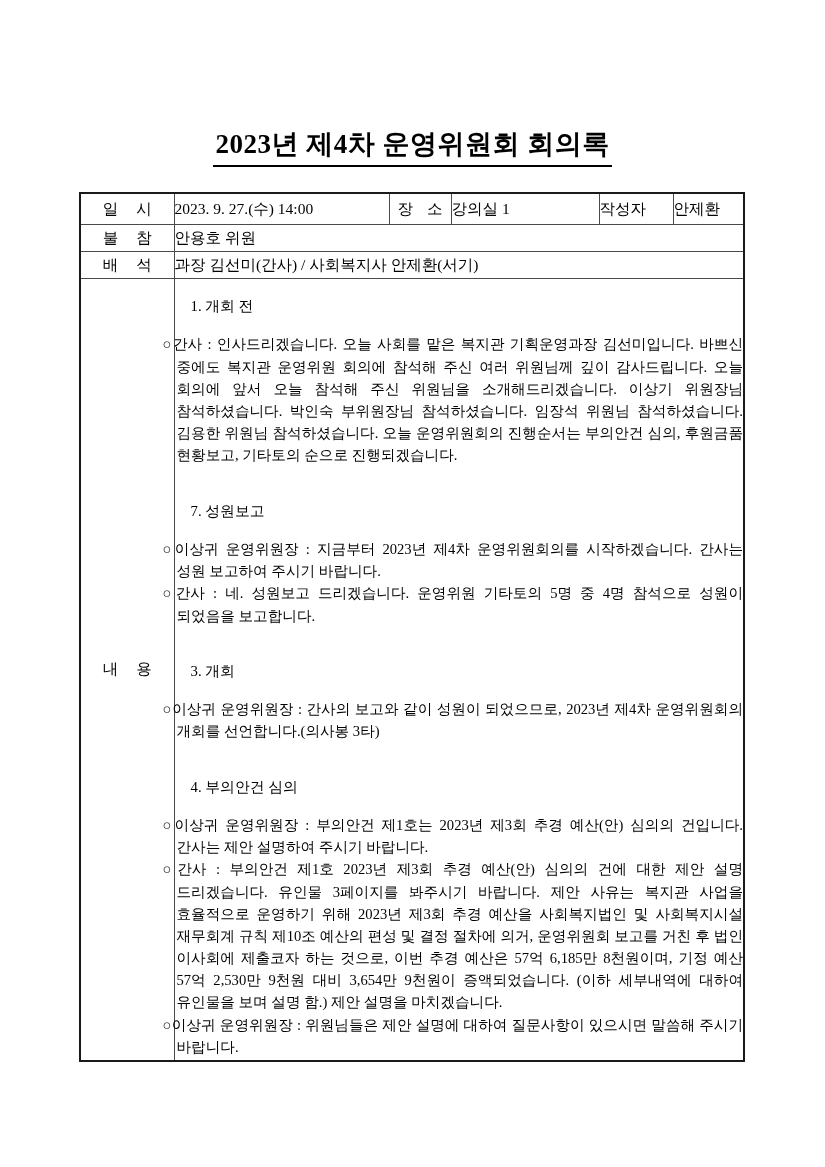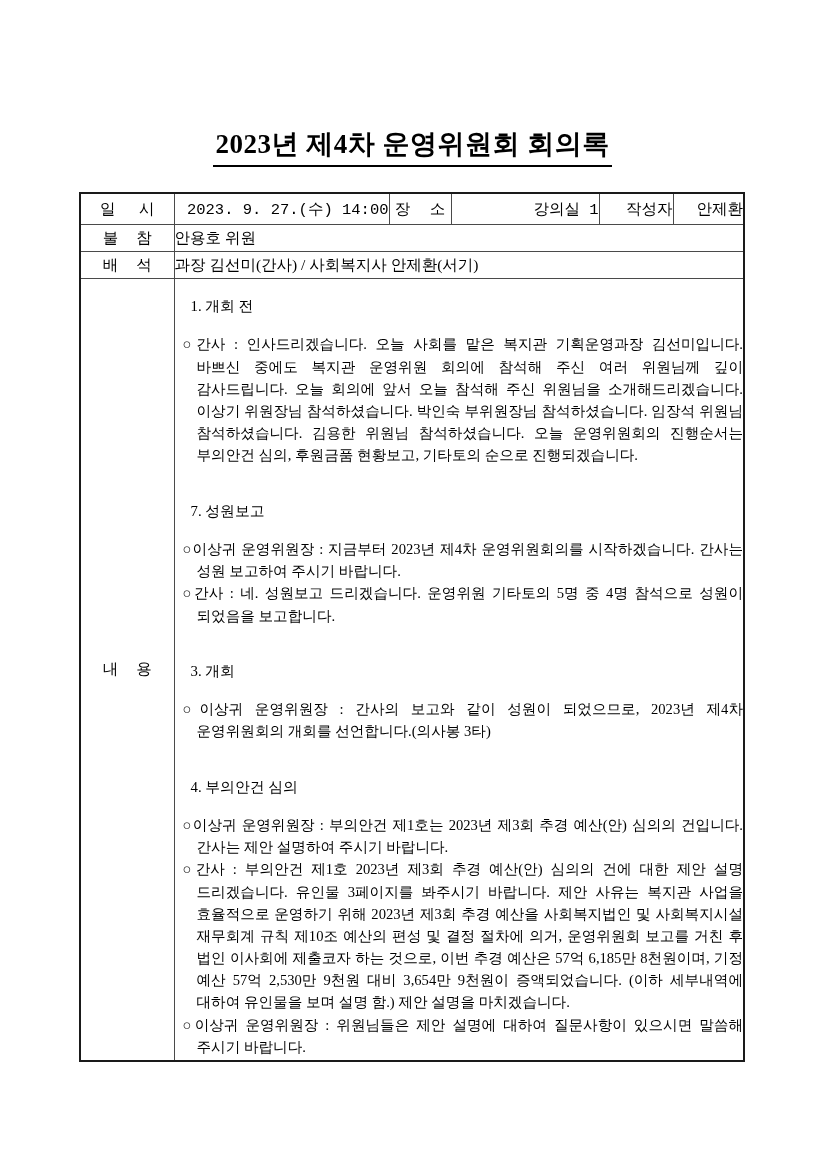--- a/index.html
+++ b/index.html
@@ -74,27 +74,27 @@
   .lbl-nospace {
     letter-spacing: 0.5px;
     text-indent: 0;
   }
   .val {
     padding: 4px 0 4px 9px;
     font-size: 15.5px;
     white-space: nowrap;
   }
   .val-center {
-    text-align: right;
+    text-align: left;
     padding: 4px 2px;
     font-size: 15.5px;
     white-space: nowrap;
   }
 
-  .r-datetime td { height: 30px; font-family: Liberation Mono, monospace; }
+  .r-datetime td { height: 30px; }
   .r-attendee td { height: 44px; }
   .r-absent td, .r-observer td, .r-agenda td { height: 26px; }
 
   
   .content-label {
     width: 94px;
     text-align: center;
     vertical-align: middle;
     font-size: 15.5px;
     letter-spacing: 7px;
@@ -118,21 +118,21 @@
 
   .para {
     margin: 0;
     padding-left: 14px;
     text-indent: -14px;
     text-align: justify;
     text-justify: inter-character;
     word-break: keep-all;
   }
   .para.hang {
-    padding-left: 22px;
+    padding-left: 2px;
     text-indent: -14px;
   }
 </style>
 </head>
 <body>
 
 <div class="page">
 
   <div class="doc-title">
     <span class="tx">2023년 제4차 운영위원회 회의록</span>

